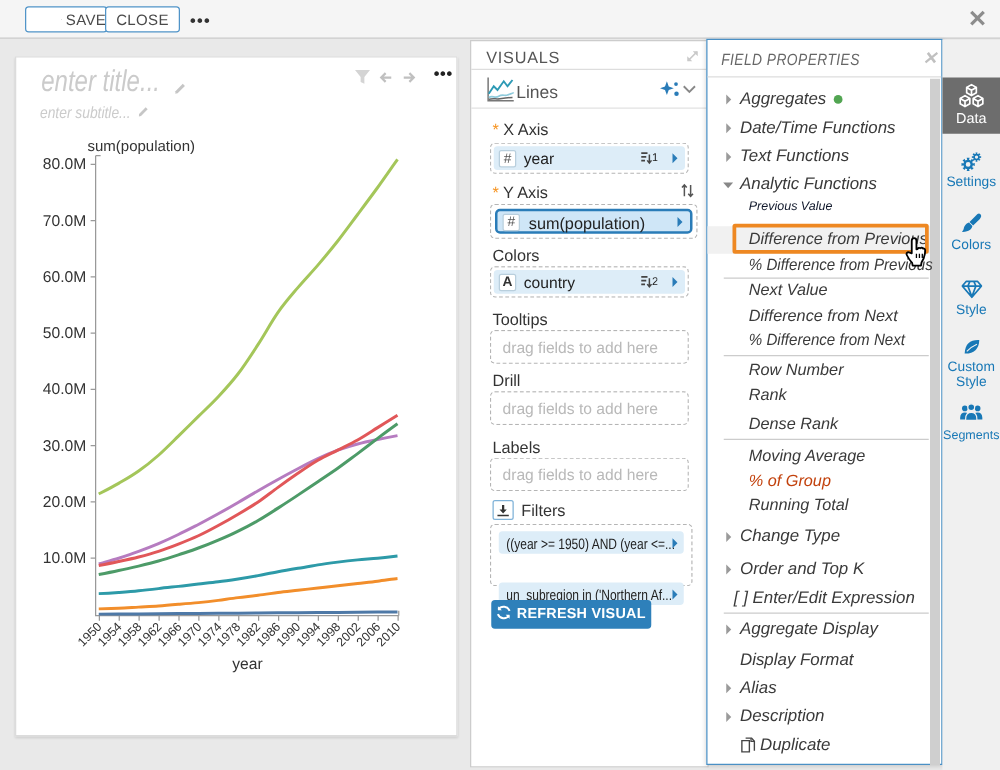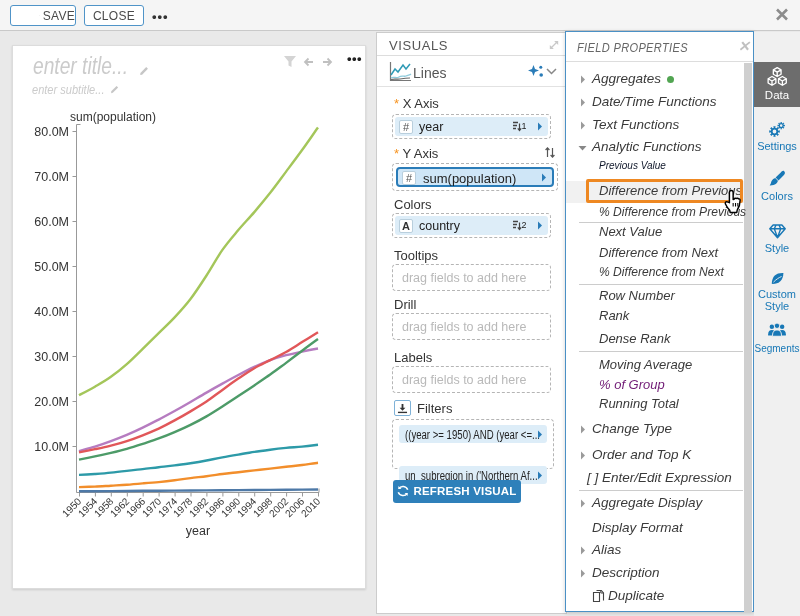--- a/index.html
+++ b/index.html
@@ -11,21 +11,21 @@
   .chartpanel { left:12px; top:45px; width:354px; height:544px; border:1px solid #dcdcdc; box-shadow:0 1px 2px rgba(0,0,0,0.12); }
   .vispanel { left:376px; top:32px; width:191px; height:582px; border:1px solid #ccc; }
   .fppanel { left:565px; top:31px; width:189px; height:581px; border:1px solid #4a90c5; box-shadow:0 1px 4px rgba(0,0,0,0.18);font-style:italic; }
   .lbl { position:absolute; font-size:13px; color:#333; white-space:nowrap; }
   div,span { white-space:nowrap; }
 </style>
 </head>
 <body>
 
 <div class="topbar">
-  <div class="btn" style="left:10px; width:66px;padding-left:28px;">
+  <div class="btn" style="left:20px; width:66px;padding-left:28px;">
     <svg width="11" height="11" viewBox="0 0 12 12" style="vertical-align:-1px; margin-right:3px;">
         <path d="M5 1h2v4h2.2L6 8.4 2.8 5H5z" fill="#444"></path>
         <path d="M1.5 9.5h9V11h-9z" fill="#444"></path>
       </svg>SAVE
   </div>
   <div class="btn" style="left:84px; width:60px;">CLOSE</div>
   <div style="position:absolute; left:152px; top:9px; font-size:13px; color:#333; font-weight:bold; letter-spacing:1px;">•••</div>
   <svg style="position:absolute; left:775px; top:8px;" width="14" height="13" viewBox="0 0 14 13">
       <path d="M2 1.5 12 11.5M12 1.5 2 11.5" stroke="#8c8c8c" stroke-width="2.6"></path>
     </svg>
@@ -249,21 +249,21 @@
   <div style="position:absolute; left:13px; top:190px; width:164px; height:1px; background:#ccc;"></div>
   <div style="position:absolute; left:33px; top:192px; font-size:13px; color:#3a3a3a;">Next Value</div>
   <div style="position:absolute; left:33px; top:213px; font-size:13px; color:#3a3a3a;">Difference from Next</div>
   <div style="position:absolute; left:33px; top:232px; font-size:13px; color:#3a3a3a; transform:scaleX(0.93); transform-origin:0 50%;">% Difference from Next</div>
   <div style="position:absolute; left:13px; top:252px; width:164px; height:1px; background:#ccc;"></div>
   <div style="position:absolute; left:33px; top:256px; font-size:13px; color:#3a3a3a;">Row Number</div>
   <div style="position:absolute; left:33px; top:276px; font-size:13px; color:#3a3a3a;">Rank</div>
   <div style="position:absolute; left:33px; top:299px; font-size:13px; color:#3a3a3a;">Dense Rank</div>
   <div style="position:absolute; left:13px; top:319px; width:164px; height:1px; background:#ccc;"></div>
   <div style="position:absolute; left:33px; top:325px; font-size:13px; color:#3a3a3a;">Moving Average</div>
-  <div style="position:absolute; left:33px; top:345px; font-size:13px; color:#701a75;">% of Group</div>
+  <div style="position:absolute; left:33px; top:345px; font-size:13px; color:#c2410c;">% of Group</div>
   <div style="position:absolute; left:33px; top:364px; font-size:13px; color:#3a3a3a;">Running Total</div>
 <svg style="position:absolute; left:14px; top:393px;" width="6" height="9" viewBox="0 0 6 9">
       <path d="M1 0.5 5 4.5 1 8.5z" fill="#9a9a9a"></path>
     </svg>
   <div style="position:absolute; left:26px; top:389px; font-size:13.5px; color:#3a3a3a;">Change Type</div>
 <svg style="position:absolute; left:14px; top:419px;" width="6" height="9" viewBox="0 0 6 9">
       <path d="M1 0.5 5 4.5 1 8.5z" fill="#9a9a9a"></path>
     </svg>
   <div style="position:absolute; left:26px; top:415px; font-size:13.5px; color:#3a3a3a;">Order and Top K</div>
   <div style="position:absolute; left:21px; top:438px; font-size:13.5px; color:#3a3a3a;">[ ] Enter/Edit Expression</div>

